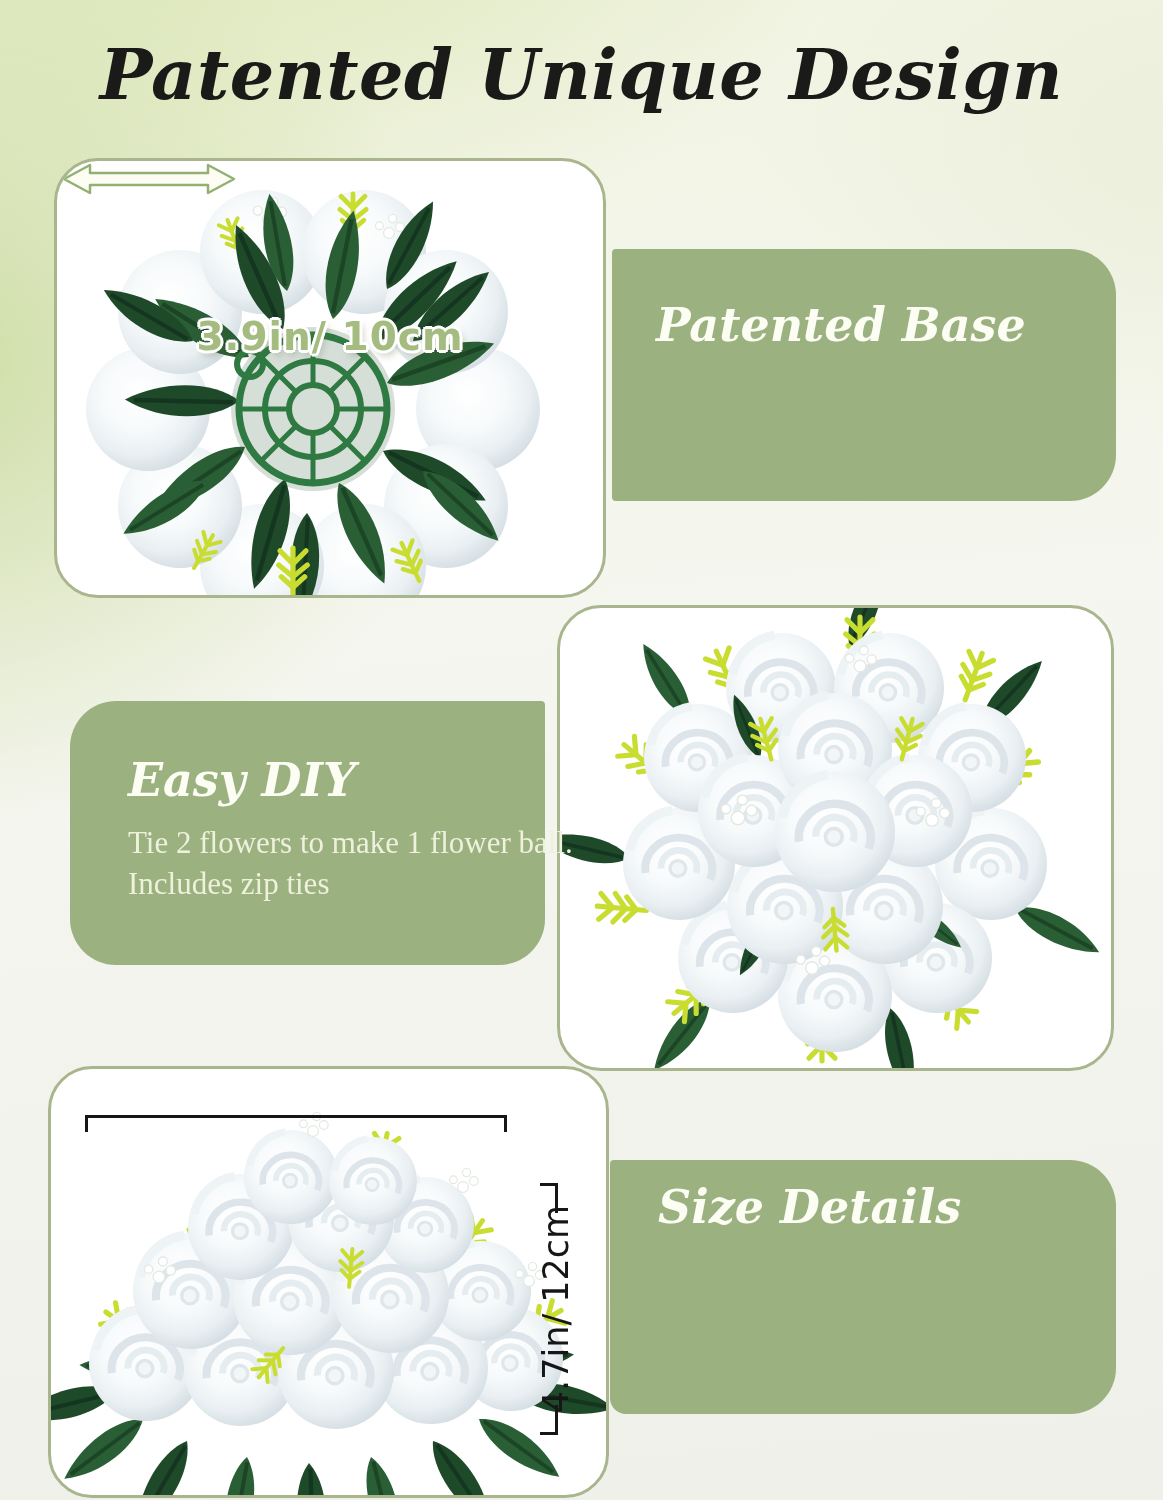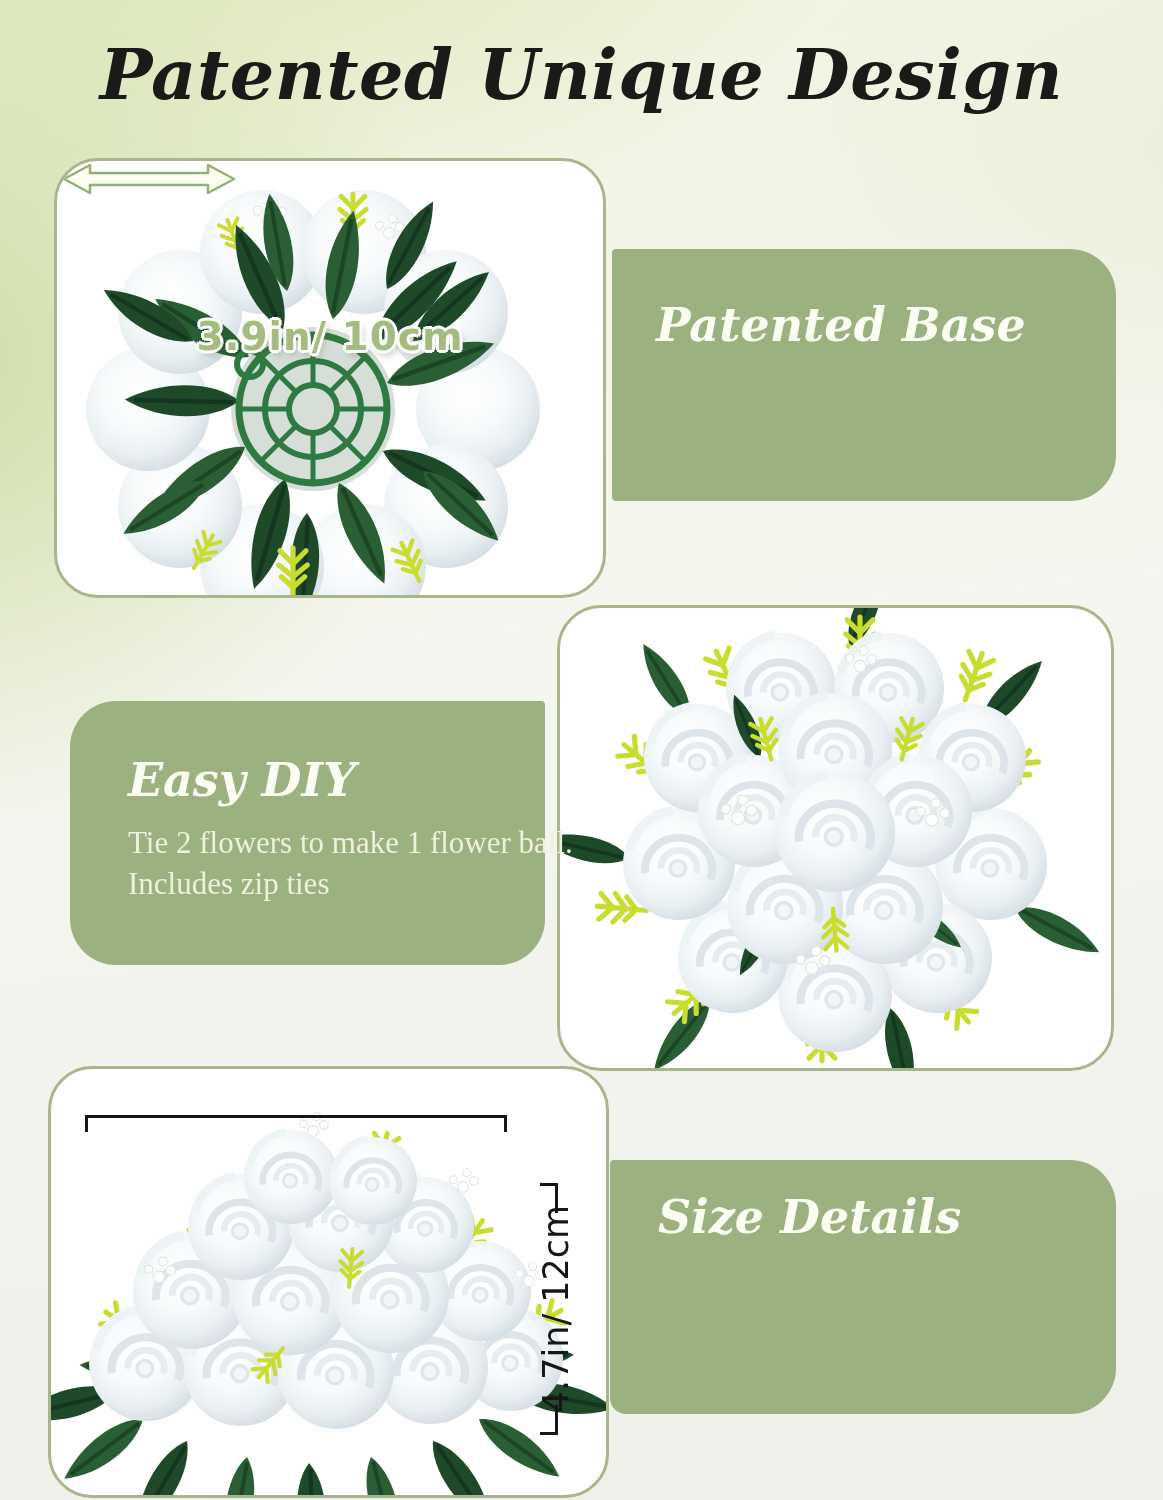--- a/index.html
+++ b/index.html
@@ -22,21 +22,21 @@
     border:3px solid #a9b58c; border-radius:44px; overflow:hidden;padding-left:27px;
   }
   #card-base   {left:54px;  top:158px;  width:552px; height:440px;}
   #card-ball   {left:557px; top:605px;  width:557px; height:466px;}
   #card-size   {left:48px;  top:1066px; width:561px; height:432px;}
   .photo-card svg{position:absolute; left:0; top:0;}
 
   .info-box{position:absolute; box-sizing:border-box; background:#9cb180;}
   #box-patented-base{left:612px; top:249px;  width:504px; height:252px; border-radius:4px 46px 46px 4px;  padding:50px 26px 0 44px;}
   #box-easy-diy     {left:48px;  top:701px;  width:475px; height:264px; border-radius:46px 4px 46px 46px; padding:53px 26px 0 58px;margin-left:22px;}
-  #box-size-details {left:610px; top:1160px; width:506px; height:254px; border-radius:4px 46px 46px 16px; padding:31px 26px 0 48px;}
+  #box-size-details {left:610px; top:1160px; width:506px; height:254px; border-radius:4px 46px 46px 16px; padding:21px 26px 0 48px;}
   .info-heading{font:italic 700 46px/1.15 "DejaVu Serif", serif; color:#fcfdf3;}
   .info-body{margin-top:15px; font:400 31px/1.34 "Liberation Serif", serif; color:#eef1dc;}
   #box-patented-base .info-body{width:424px;}
   #box-easy-diy .info-body{width:462px;}
   #box-size-details .info-body{width:400px;}
 
   .diameter-label{
     position:absolute; left:0; right:0; top:156px; text-align:center;
     font:700 39px/1 "DejaVu Sans", sans-serif; color:#a5bc80; letter-spacing:1px;
     text-shadow:-2px -2px 0 #fff, 2px -2px 0 #fff, -2px 2px 0 #fff, 2px 2px 0 #fff,

